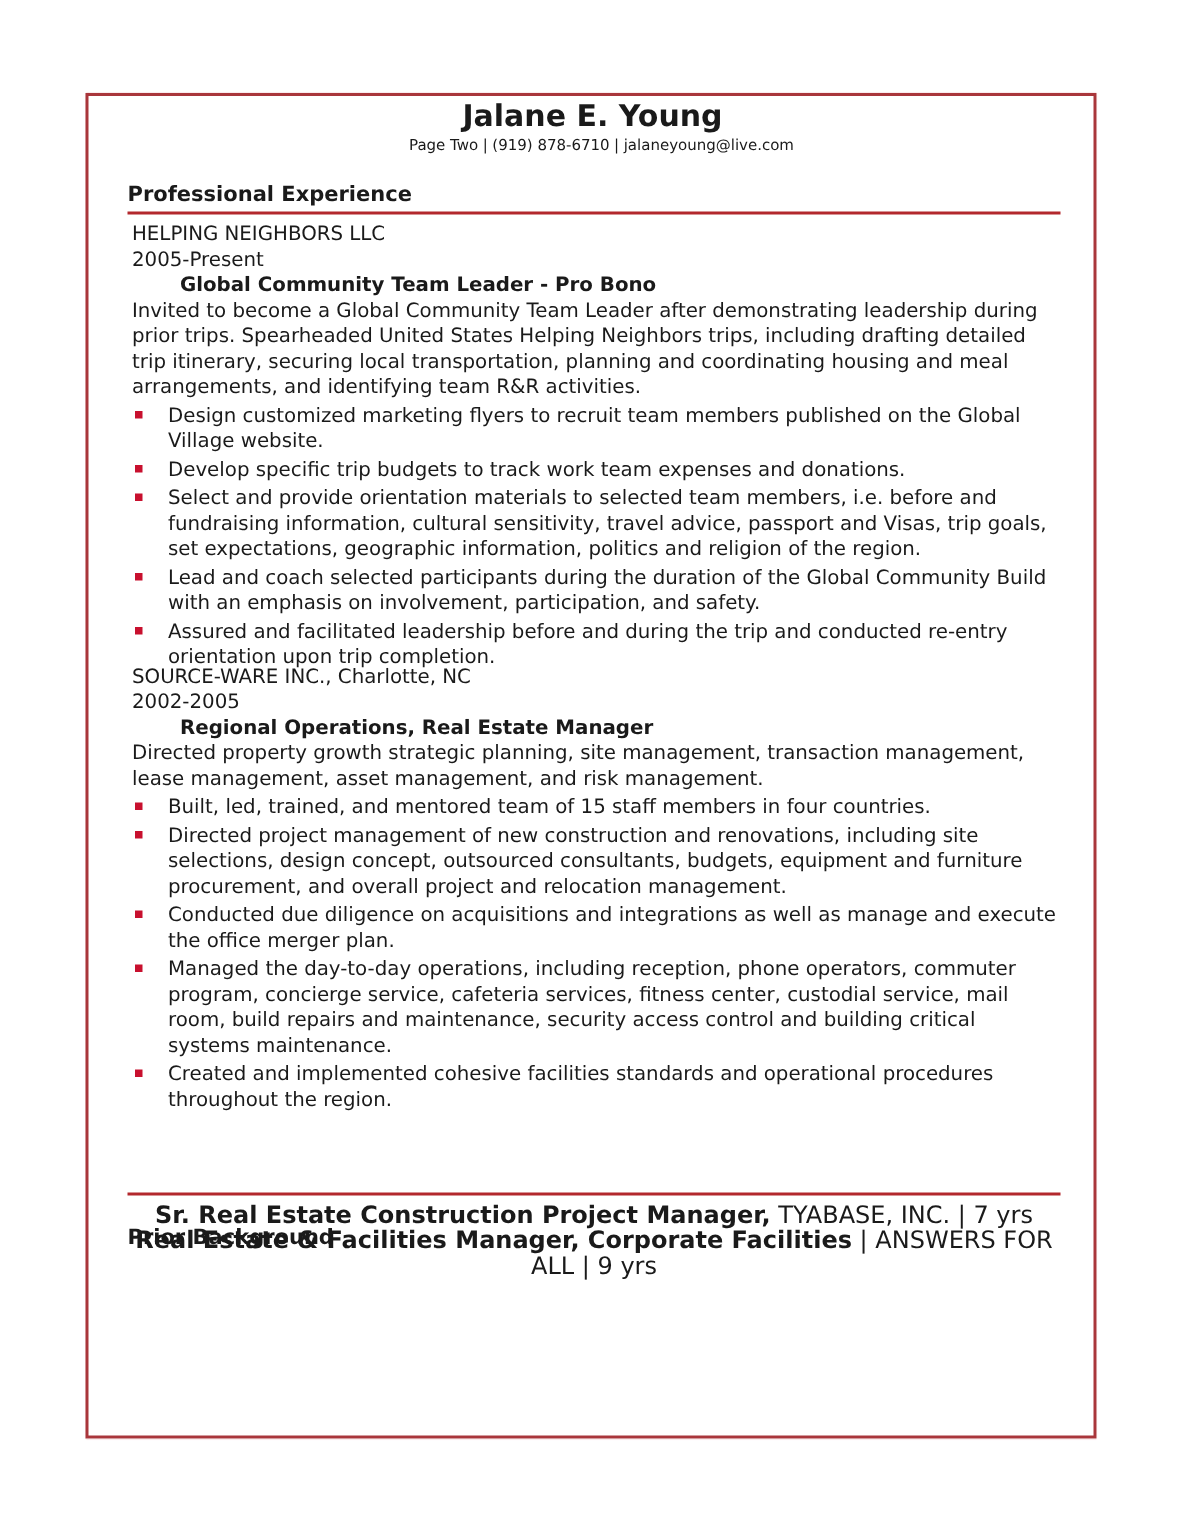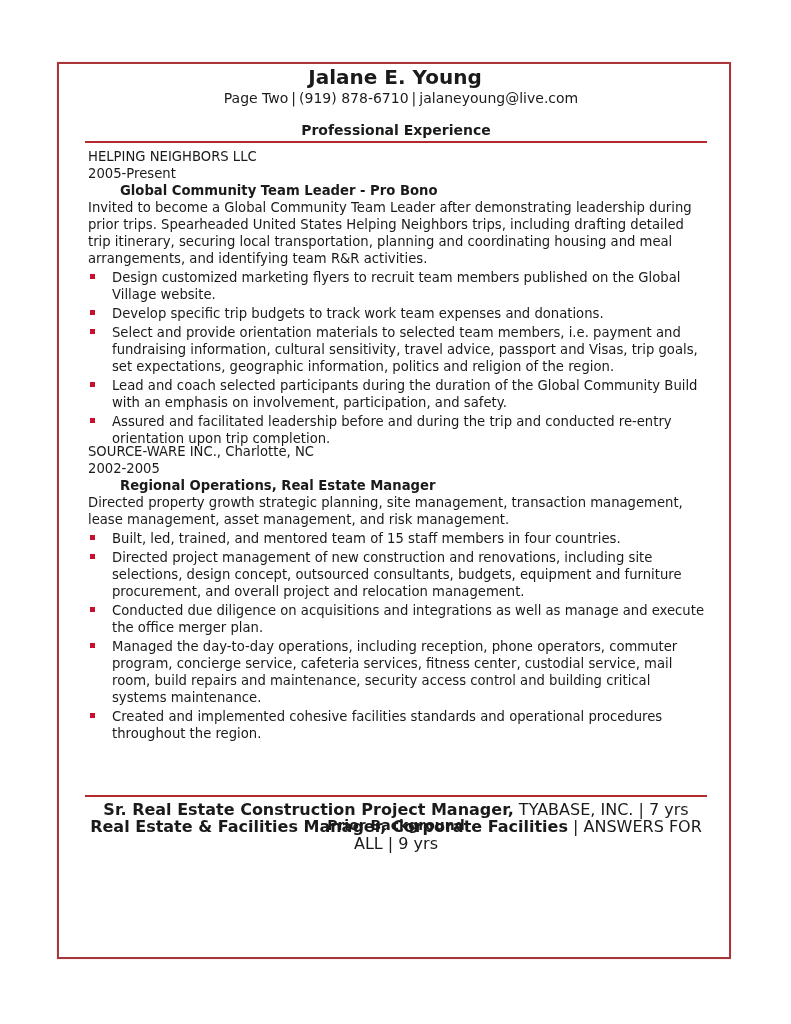--- a/index.html
+++ b/index.html
@@ -4,24 +4,24 @@
   <style>
     html, body { margin: 0; padding: 0; background: #ffffff; }
     body { width: 791px; height: 1024px; position: relative; overflow: hidden;
            font-family: "DejaVu Sans", "Liberation Sans", sans-serif; color: #1a1a1a; }
     .page-frame {
       position: absolute; left: 57px; top: 62px; width: 674px; height: 897px;
       border: 2px solid #a9363b; box-shadow: 0 0 1px #e8a9ab; box-sizing: border-box;
     }
     .header { position: absolute; left: 57px; top: 64px; width: 676px; text-align: center; }
     .name { font-size: 20px; font-weight: bold; line-height: 26px; letter-spacing: 0px; }
-    .contact { font-size: 14px; line-height: 16px; margin-top: 0px; padding-left: 12px; }
+    .contact { font-size: 10px; line-height: 16px; margin-top: 0px; padding-left: 12px; }
     .contact span.sep { padding: 0 3px; }
 
-    .section-title { position: absolute; left: 85px; width: 622px; text-align: center;
+    .section-title { position: absolute; left: 85px; width: 622px; 
       font-size: 14px; font-weight: bold; line-height: 18px; }
     .section-rule { position: absolute; left: 85px; width: 622px; height: 2px; background: #b3282d; }
 
     .content { position: absolute; left: 88px; width: 618px; font-size: 13.2px; line-height: 17px; }
     .job-head { display: flex; justify-content: space-between; flex-direction: column; }
     .company { font-size: 13.2px; }
     .dates { font-size: 13.2px; }
     .job-title { font-weight: bold; font-size: 13.2px; margin-left: 32px; }
     .summary { margin: 0; }
     ul.bullets { list-style: none; margin: 2px 0 0 0; padding: 0; }
@@ -49,21 +49,21 @@
 <div class="content" style="top:148px;">
   <div class="job-head">
     <span class="company">HELPING NEIGHBORS LLC</span>
     <span class="dates">2005-Present</span>
   </div>
   <div class="job-title">Global Community Team Leader - Pro Bono</div>
   <p class="summary">Invited to become a Global Community Team Leader after demonstrating leadership during prior trips. Spearheaded United States Helping Neighbors trips, including drafting detailed trip itinerary, securing local transportation, planning and coordinating housing and meal arrangements, and identifying team R&amp;R activities.</p>
   <ul class="bullets">
     <li><span class="bullet-icon"></span><span>Design customized marketing flyers to recruit team members published on the Global Village website.</span></li>
     <li><span class="bullet-icon"></span><span>Develop specific trip budgets to track work team expenses and donations.</span></li>
-    <li><span class="bullet-icon"></span><span>Select and provide orientation materials to selected team members, i.e. payment and fundraising information, cultural sensitivity, travel advice, passport and Visas, trip goals, set expectations, geographic information, politics and religion of the region.</span></li>
+    <li><span class="bullet-icon"></span><span>Select and provide orientation materials to selected team members, i.e. before and fundraising information, cultural sensitivity, travel advice, passport and Visas, trip goals, set expectations, geographic information, politics and religion of the region.</span></li>
     <li><span class="bullet-icon"></span><span>Lead and coach selected participants during the duration of the Global Community Build with an emphasis on involvement, participation, and safety.</span></li>
     <li><span class="bullet-icon"></span><span>Assured and facilitated leadership before and during the trip and conducted re-entry orientation upon trip completion.</span></li>
   </ul>
 </div>
 
 <div class="content" style="top:443px;">
   <div class="job-head">
     <span class="company">SOURCE-WARE INC., Charlotte, NC</span>
     <span class="dates">2002-2005</span>
   </div>

